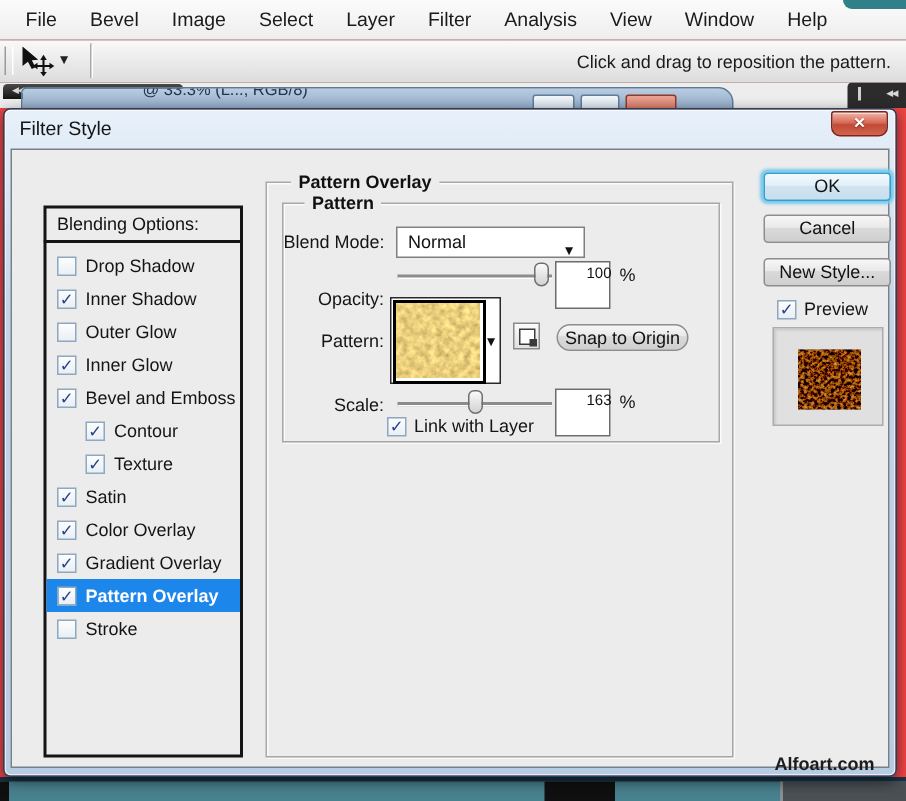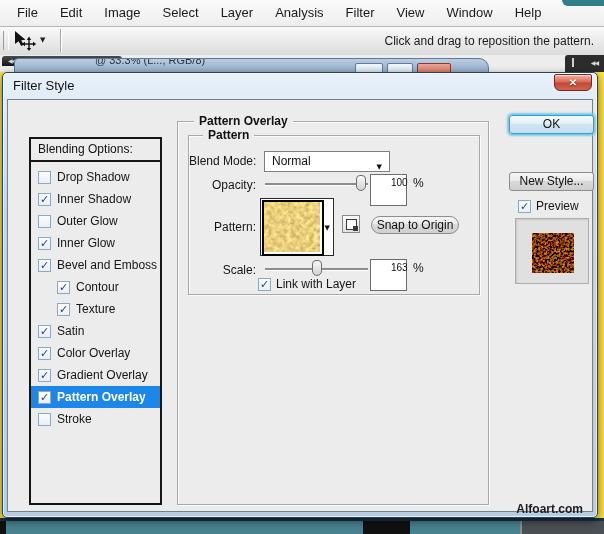--- a/index.html
+++ b/index.html
@@ -1,17 +1,17 @@
 <!DOCTYPE html>
 <html><head>
 <meta charset="utf-8">
 <style>
   html,body{margin:0;padding:0;background:#777;}
   #stage{position:relative;width:604px;height:534px;overflow:hidden;
-         font-family:"Liberation Sans",sans-serif;background:#fde047;
+         font-family:"Liberation Sans",sans-serif;background:#ef4444;
          -webkit-font-smoothing:antialiased;}
   
   .menubar{position:absolute;left:0;top:0;width:604px;height:27px;
     background:linear-gradient(#fbfbfb,#eeeeee);border-bottom:1px solid #b5b5b5;
     display:flex;align-items:center;padding-left:6px;box-sizing:border-box;}
   .menu-item{padding:0 11px;font-size:13px;color:#1a1a1a;line-height:26px;}
   .teal-corner{position:absolute;right:0;top:0;width:42px;height:6px;
     background:#2f8089;border-bottom-left-radius:6px;}
   
   .optionsbar{position:absolute;left:0;top:27px;width:604px;height:28px;
@@ -127,26 +127,26 @@
   .ember{position:absolute;left:16px;top:14px;width:42px;height:40px;}
   .watermark{position:absolute;right:9px;top:402px;font-size:12px;font-weight:bold;color:#1c1c1c;}
 </style>
 </head>
 <body>
 
 <div id="stage">
 
   <div class="menubar">
       <span class="menu-item">File</span>
-      <span class="menu-item">Edit</span>
+      <span class="menu-item">Bevel</span>
       <span class="menu-item">Image</span>
       <span class="menu-item">Select</span>
       <span class="menu-item">Layer</span>
+      <span class="menu-item">Filter</span>
       <span class="menu-item">Analysis</span>
-      <span class="menu-item">Filter</span>
       <span class="menu-item">View</span>
       <span class="menu-item">Window</span>
       <span class="menu-item">Help</span>
     </div>
   <div class="teal-corner"></div>
 
   <div class="optionsbar">
     <span class="grip"></span>
     <span class="tool-icon">
       <svg width="24" height="20" viewBox="0 0 24 20">
@@ -254,21 +254,21 @@
 
         <div class="group" id="grp-inner">
           <span class="legend">Pattern</span>
 
           <span class="flabel" style="left:0;top:18px;">Blend Mode:</span>
           <div class="combo">
             <span>Normal</span>
             <span class="arrow">▼</span>
           </div>
 
-          <span class="flabel" style="left:0;top:42px;">Opacity:</span>
+          <span class="flabel" style="left:0;top:56px;">Opacity:</span>
           <div class="slider-track" style="left:76px;top:47px;width:103px;"></div>
           <div class="slider-thumb" style="left:167px;top:39px;"></div>
           <div class="valbox" style="left:181px;top:38px;">100</div>
           <span class="unit" style="left:224px;top:40px;">%</span>
 
           <span class="flabel" style="left:0;top:84px;">Pattern:</span>
           <div class="pat-ctl">
             <span class="pat-thumb">
               <svg width="56" height="50">
                 <filter id="goldtex">
@@ -294,20 +294,21 @@
           <span class="unit" style="left:224px;top:125px;">%</span>
 
           <div class="cbrow" style="left:69px;top:141px;">
             <span class="cb">✓</span>
             <span>Link with Layer</span>
           </div>
         </div>
       </div>
 
       <div class="btn ok">OK</div>
+      <div class="btn cancel">Cancel</div>
       <div class="btn newstyle">New Style...</div>
       <div class="cbrow" style="left:510px;top:99px;">
         <span class="cb">✓</span>
         <span>Preview</span>
       </div>
       <div class="preview-box">
         <span class="ember">
           <svg width="42" height="40">
             <filter id="embertex">
               <feTurbulence type="fractalNoise" baseFrequency="0.45" numOctaves="3" seed="11"></feTurbulence>

